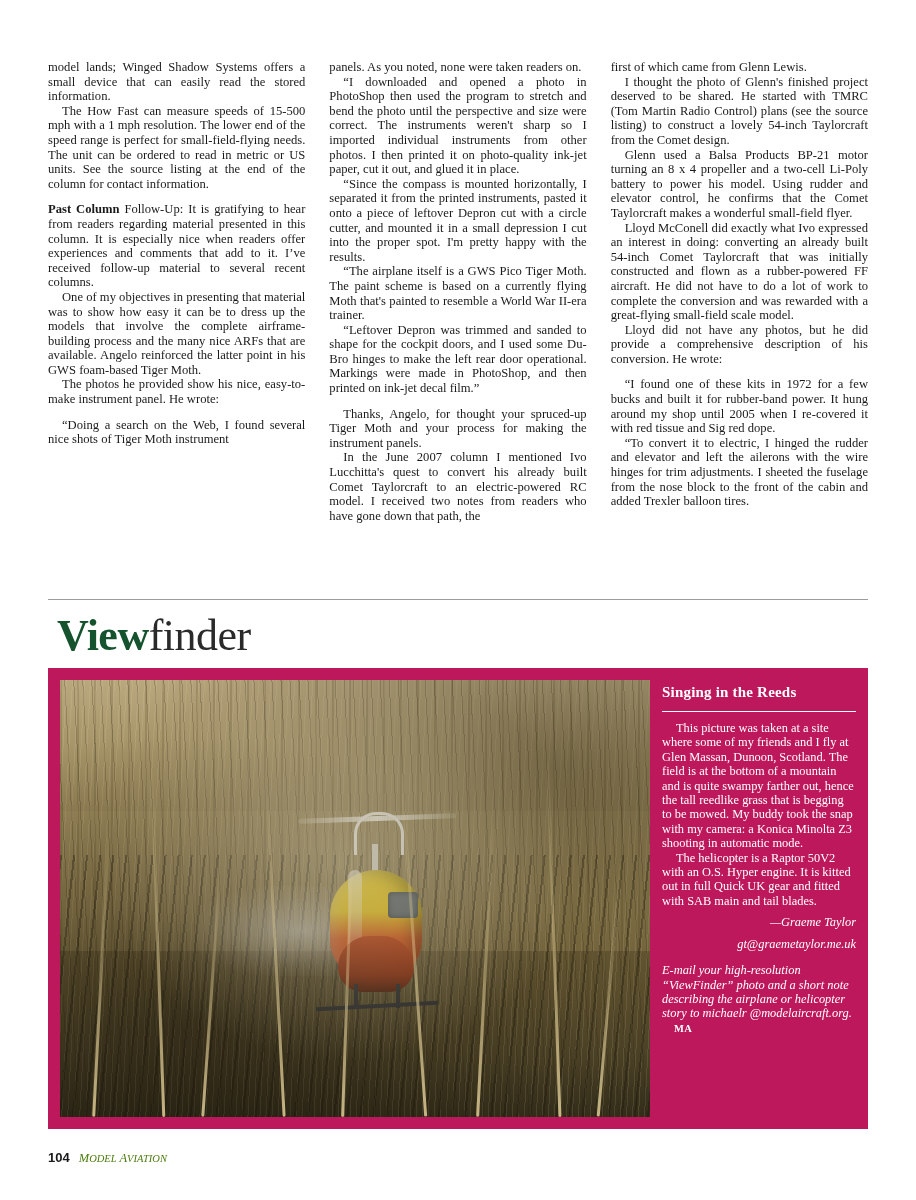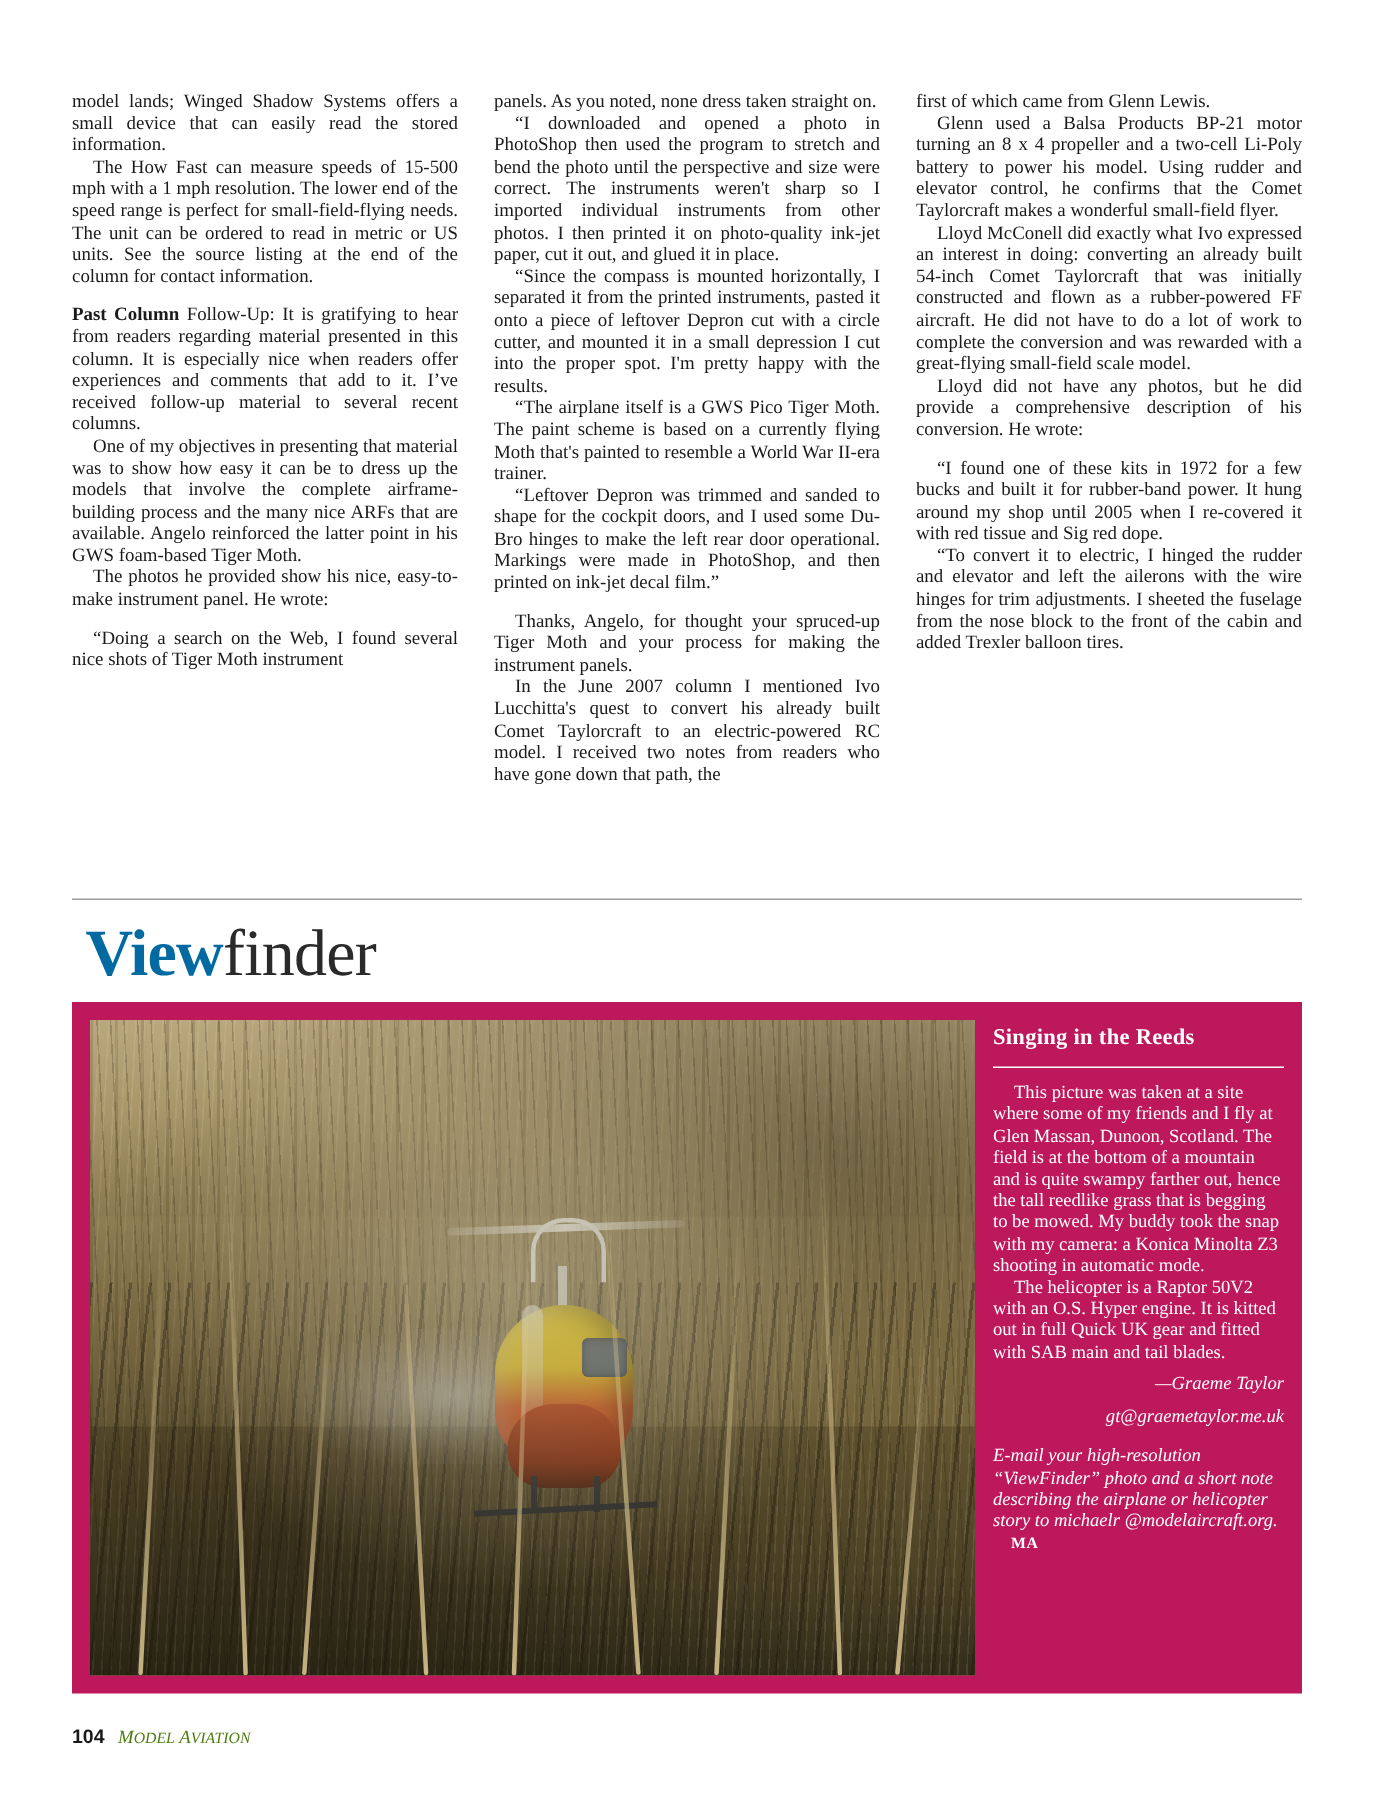--- a/index.html
+++ b/index.html
@@ -48,21 +48,21 @@
   
   .vf-title{
     position:absolute;
     left:57px; top:610px;
     font-family:"Liberation Serif", serif;
     font-size:44px;
     letter-spacing:-0.5px;
     white-space:nowrap;
   }
   .vf-title .view{
-    color:#0369a1;
+    color:#14532d;
     font-weight:bold;
     font-style:normal;
   }
   .vf-title .finder{
     color:#2a2a2a;
     font-weight:normal;
   }
   
   .photo-panel{
     position:absolute;
@@ -252,31 +252,32 @@
     <div class="col">
       <p class="noindent">model lands; Winged Shadow Systems offers a small device that can easily read the stored information.</p>
       <p>The How Fast can measure speeds of 15-500 mph with a 1 mph resolution. The lower end of the speed range is perfect for small-field-flying needs. The unit can be ordered to read in metric or US units. See the source listing at the end of the column for contact information.</p>
       <p class="gap0"><span class="bold">Past Column</span><span> Follow-Up: It is gratifying to hear from readers regarding material presented in this column. It is especially nice when readers offer experiences and comments that add to it. I’ve received follow-up material to several recent columns.</span></p>
       <p>One of my objectives in presenting that material was to show how easy it can be to dress up the models that involve the complete airframe-building process and the many nice ARFs that are available. Angelo reinforced the latter point in his GWS foam-based Tiger Moth.</p>
       <p>The photos he provided show his nice, easy-to-make instrument panel. He wrote:</p>
       <p class="gap">“Doing a search on the Web, I found several nice shots of Tiger Moth instrument</p>
     </div>
 
     <div class="col">
-      <p class="noindent">panels. As you noted, none dress taken straight on.</p>
+      <p class="noindent">panels. As you noted, none were taken readers on.</p>
       <p>“I downloaded and opened a photo in PhotoShop then used the program to stretch and bend the photo until the perspective and size were correct. The instruments weren't sharp so I imported individual instruments from other photos. I then printed it on photo-quality ink-jet paper, cut it out, and glued it in place.</p>
       <p>“Since the compass is mounted horizontally, I separated it from the printed instruments, pasted it onto a piece of leftover Depron cut with a circle cutter, and mounted it in a small depression I cut into the proper spot. I'm pretty happy with the results.</p>
       <p>“The airplane itself is a GWS Pico Tiger Moth. The paint scheme is based on a currently flying Moth that's painted to resemble a World War II-era trainer.</p>
       <p>“Leftover Depron was trimmed and sanded to shape for the cockpit doors, and I used some Du-Bro hinges to make the left rear door operational. Markings were made in PhotoShop, and then printed on ink-jet decal film.”</p>
       <p class="gap">Thanks, Angelo, for thought your spruced-up Tiger Moth and your process for making the instrument panels.</p>
       <p>In the June 2007 column I mentioned Ivo Lucchitta's quest to convert his already built Comet Taylorcraft to an electric-powered RC model. I received two notes from readers who have gone down that path, the</p>
     </div>
 
     <div class="col">
       <p class="noindent">first of which came from Glenn Lewis.</p>
+      <p>I thought the photo of Glenn's finished project deserved to be shared. He started with TMRC (Tom Martin Radio Control) plans (see the source listing) to construct a lovely 54-inch Taylorcraft from the Comet design.</p>
       <p>Glenn used a Balsa Products BP-21 motor turning an 8 x 4 propeller and a two-cell Li-Poly battery to power his model. Using rudder and elevator control, he confirms that the Comet Taylorcraft makes a wonderful small-field flyer.</p>
       <p>Lloyd McConell did exactly what Ivo expressed an interest in doing: converting an already built 54-inch Comet Taylorcraft that was initially constructed and flown as a rubber-powered FF aircraft. He did not have to do a lot of work to complete the conversion and was rewarded with a great-flying small-field scale model.</p>
       <p>Lloyd did not have any photos, but he did provide a comprehensive description of his conversion. He wrote:</p>
       <p class="gap">“I found one of these kits in 1972 for a few bucks and built it for rubber-band power. It hung around my shop until 2005 when I re-covered it with red tissue and Sig red dope.</p>
       <p>“To convert it to electric, I hinged the rudder and elevator and left the ailerons with the wire hinges for trim adjustments. I sheeted the fuselage from the nose block to the front of the cabin and added Trexler balloon tires.</p>
     </div>
   </div>
 
   <div class="rule"></div>
 

